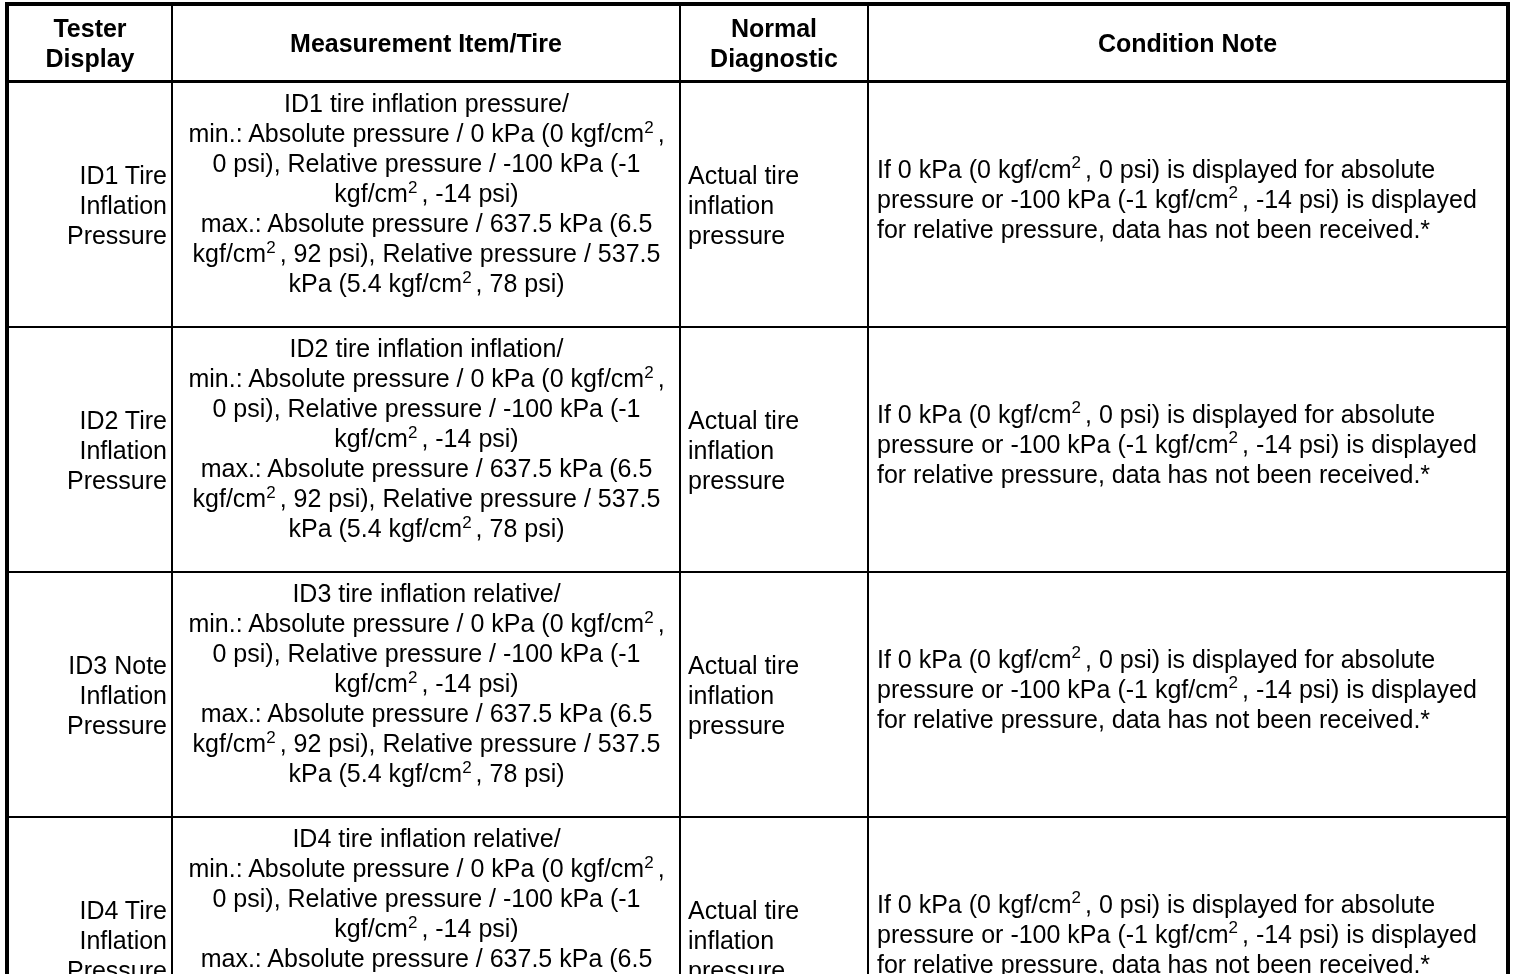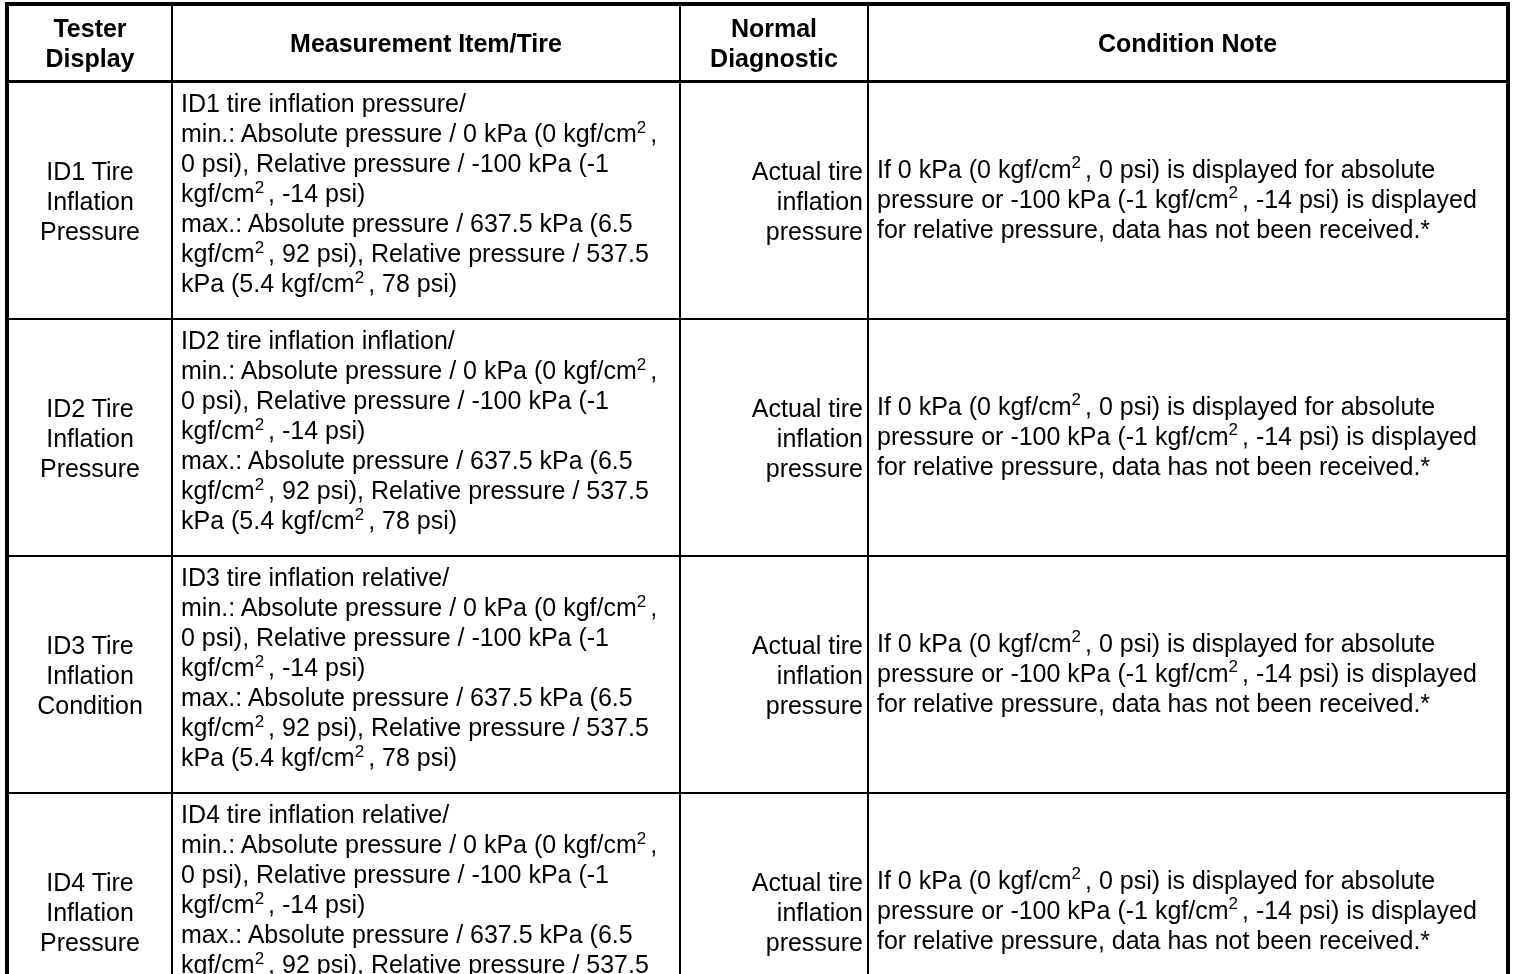--- a/index.html
+++ b/index.html
@@ -34,38 +34,38 @@
   thead th {
     border-bottom: 3px solid #000000;
     font-weight: bold;
     height: 70px;
     text-align: center;
     vertical-align: middle;
     padding: 2px 6px;
   }
   tbody td { height: 223px; }
   td.tester {
-    text-align: center;
+    text-align: right;
     vertical-align: middle;
     padding: 4px;
   }
   td.measure {
     vertical-align: top;
-    text-align: left;
+    text-align: center;
     padding: 5px 7px 4px 8px;
   }
   td.normal {
     vertical-align: middle;
-    text-align: right;
+    text-align: left;
     padding: 4px 4px 4px 7px;
   }
   td.note {
     vertical-align: middle;
     text-align: left;
-    padding: 4px 10px 8px 8px;
+    padding: 4px 10px 16px 8px;
   }
   sup {
     font-size: 17px;
     line-height: 0;
     vertical-align: super;
     margin-right: 4px;
   }
 </style>
 </head>
 <body>
@@ -100,21 +100,21 @@
       <td class="tester">ID2 Tire Inflation Pressure</td>
       <td class="measure">
         <div>ID2 tire inflation inflation/</div>
         <div>min.: Absolute pressure / 0 kPa (0 kgf/cm<sup>2</sup>, 0 psi), Relative pressure / -100 kPa (-1 kgf/cm<sup>2</sup>, -14 psi)</div>
         <div>max.: Absolute pressure / 637.5 kPa (6.5 kgf/cm<sup>2</sup>, 92 psi), Relative pressure / 537.5 kPa (5.4 kgf/cm<sup>2</sup>, 78 psi)</div>
       </td>
       <td class="normal">Actual tire inflation pressure</td>
       <td class="note">If 0 kPa (0 kgf/cm<sup>2</sup>, 0 psi) is displayed for absolute pressure or -100 kPa (-1 kgf/cm<sup>2</sup>, -14 psi) is displayed for relative pressure, data has not been received.*</td>
     </tr>
     <tr>
-      <td class="tester">ID3 Tire Inflation Condition</td>
+      <td class="tester">ID3 Note Inflation Pressure</td>
       <td class="measure">
         <div>ID3 tire inflation relative/</div>
         <div>min.: Absolute pressure / 0 kPa (0 kgf/cm<sup>2</sup>, 0 psi), Relative pressure / -100 kPa (-1 kgf/cm<sup>2</sup>, -14 psi)</div>
         <div>max.: Absolute pressure / 637.5 kPa (6.5 kgf/cm<sup>2</sup>, 92 psi), Relative pressure / 537.5 kPa (5.4 kgf/cm<sup>2</sup>, 78 psi)</div>
       </td>
       <td class="normal">Actual tire inflation pressure</td>
       <td class="note">If 0 kPa (0 kgf/cm<sup>2</sup>, 0 psi) is displayed for absolute pressure or -100 kPa (-1 kgf/cm<sup>2</sup>, -14 psi) is displayed for relative pressure, data has not been received.*</td>
     </tr>
     <tr>
       <td class="tester">ID4 Tire Inflation Pressure</td>

